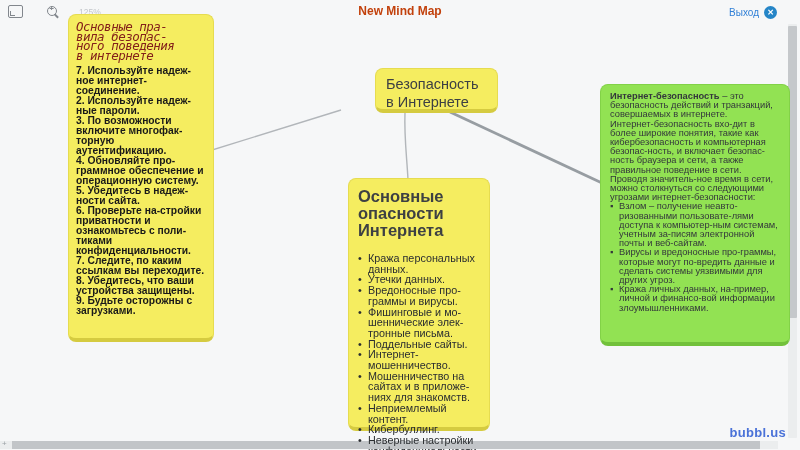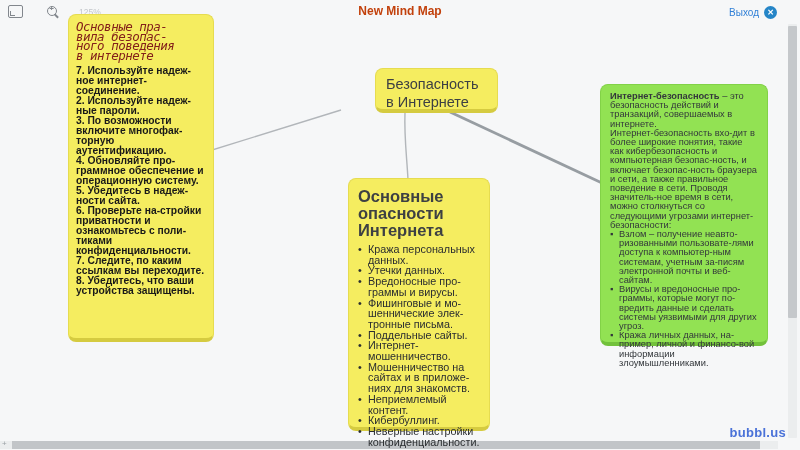--- a/index.html
+++ b/index.html
@@ -43,25 +43,25 @@
 
   .node-rules{left:68px;top:14px;width:146px;height:328px;padding:7px 6px 6px 7px;}
   .rules-title{font-family:"DejaVu Sans Mono","Liberation Mono",monospace;
     color:#84201a;font-size:12.5px;line-height:9.5px;letter-spacing:-0.5px;margin-bottom:6px;font-style:italic;}
   .rules-list{color:#191919;font-weight:bold;font-size:10.3px;line-height:10px;}
 
   .node-root{left:343px;top:68px;width:123px;height:45px;padding:6px 10px;margin-left:32px;}
   .root-label{font-size:14.5px;line-height:18px;color:#3d4043;}
 
   .node-dangers{left:348px;top:178px;width:142px;height:253px;padding:9px 6px 6px 9px;}
-  .dangers-title{font-size:16.5px;line-height:17px;font-weight:bold;color:#3d4043;margin-bottom:5px;}
+  .dangers-title{font-size:16.5px;line-height:17px;font-weight:bold;color:#3d4043;margin-bottom:14px;}
   .bullet-row{display:flex;font-size:10.8px;line-height:10.7px;color:#2a2d30;}
   .bullet-row .b{width:10px;flex:none;}
 
-  .node-definition{left:600px;top:84px;width:168px;height:262px;padding:7px 9px;}
+  .node-definition{left:600px;top:84px;width:190px;height:262px;padding:7px 9px;}
   .def-text{font-size:9.3px;line-height:9.2px;color:#33373b;}
   .def-text b{font-weight:bold;}
   .def-bullets .bullet-row{font-size:9.3px;line-height:9.2px;color:#33373b;}
   .def-bullets .b{width:9px;}
 
   
   .vscroll-track{position:absolute;right:3px;top:24px;width:9px;height:414px;background:#ebedee;border-radius:1px;}
   .vscroll-thumb{position:absolute;right:3px;top:26px;width:9px;height:292px;background:#c5c8cb;border-radius:1px;}
   .hscroll-track{position:absolute;left:0;bottom:1px;height:8px;width:778px;background:#ebedee;}
   .hscroll-thumb{position:absolute;left:12px;bottom:1px;height:8px;width:748px;background:#c2c5c8;}
@@ -104,20 +104,21 @@
       </div>
     <div class="rules-list">
         <div>7. Используйте надеж-ное интернет-соединение.</div>
         <div>2. Используйте надеж-ные пароли.</div>
         <div>3. По возможности включите многофак-торную аутентификацию.</div>
         <div>4. Обновляйте про-граммное обеспечение и операционную систему.</div>
         <div>5. Убедитесь в надеж-ности сайта.</div>
         <div>6. Проверьте на-стройки приватности и ознакомьтесь с поли-тиками конфиденциальности.</div>
         <div>7. Следите, по каким ссылкам вы переходите.</div>
         <div>8. Убедитесь, что ваши устройства защищены.</div>
+        <div>9. Будьте осторожны с загрузками.</div>
       </div>
   </div>
 
   <div class="node node-yellow node-root">
     <div class="root-label">Безопасность в Интернете</div>
   </div>
 
   <div class="node node-yellow node-dangers">
     <div class="dangers-title">Основные опасности Интернета</div>
     <div>

